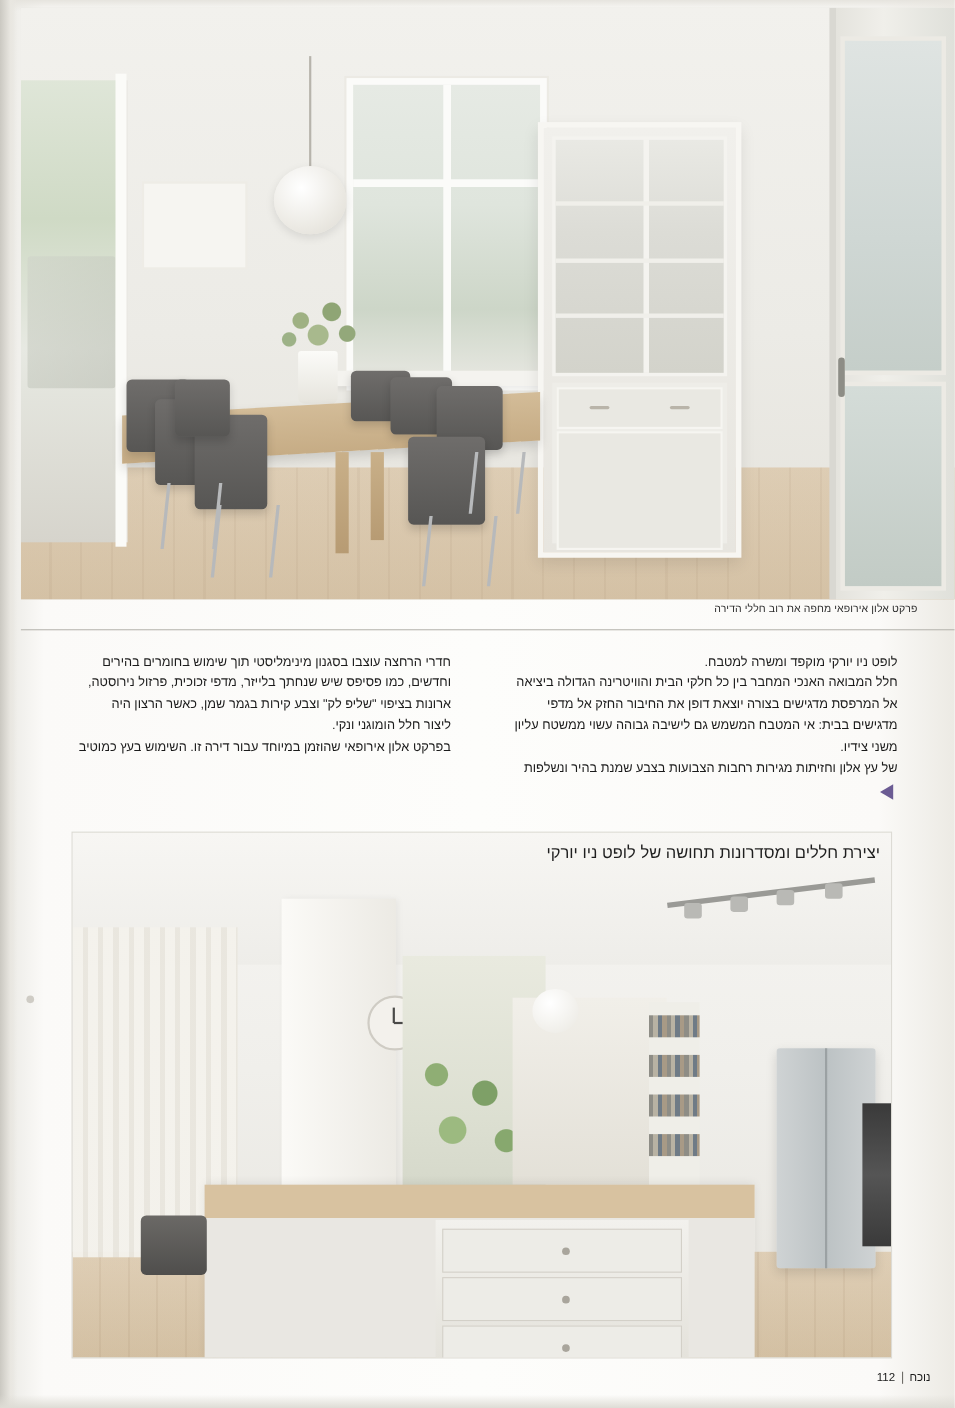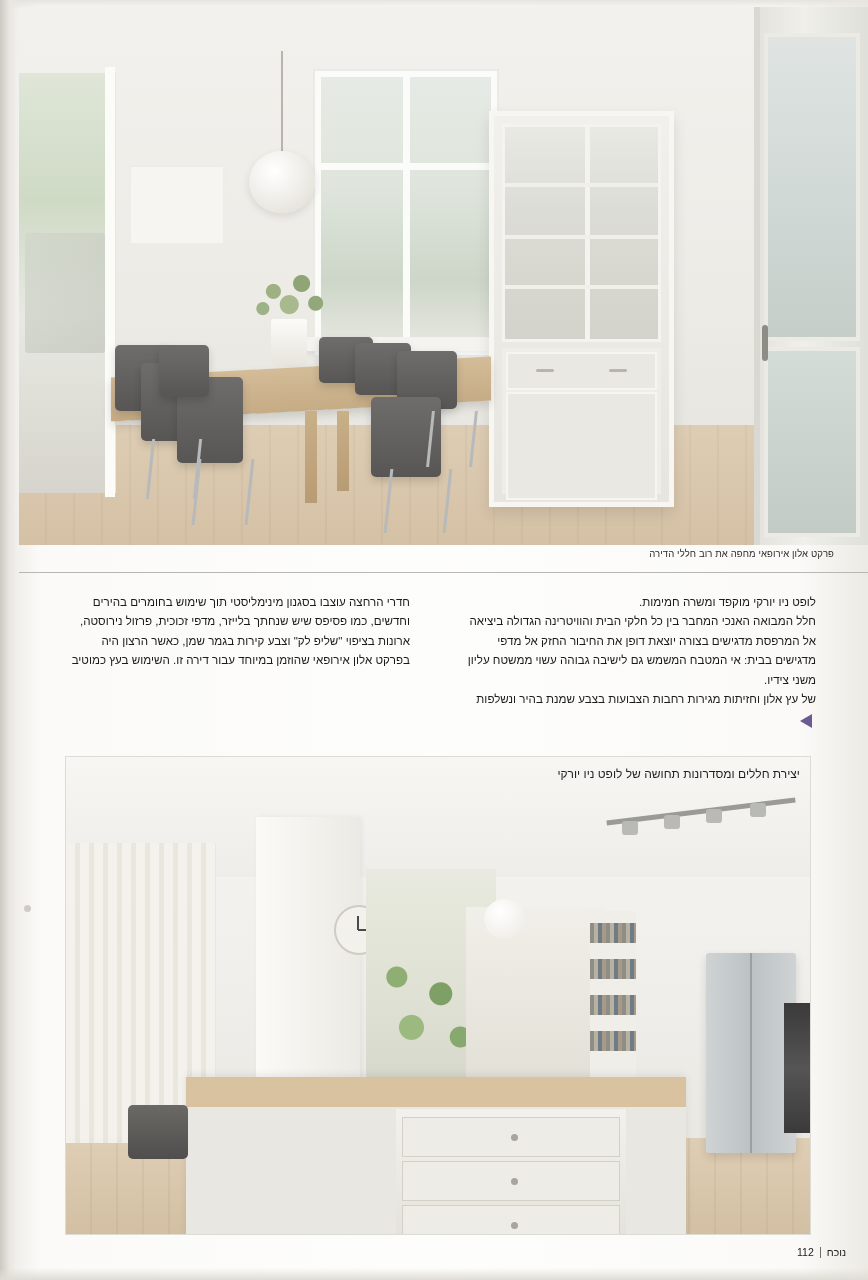--- a/index.html
+++ b/index.html
@@ -378,21 +378,21 @@
   }
   .pb-floor {
     position:absolute; left:0; right:0; bottom:0; height:96px;
     background:repeating-linear-gradient(to right, rgba(184,154,114,.10) 0 24px, rgba(162,132,96,.18) 24px 26px),
                linear-gradient(to bottom,#e3d4bd,#d6c4a8);
   }
   .caption-bottom {
     position:absolute;
     right:10px;
     top:10px;
-    font-size:12px;
+    font-size:15px;
     color:#1f1f1f;
     white-space:nowrap;
   }
 
   
   .footer {
     position:absolute;
     right:22px;
     bottom:22px;
     display:flex;
@@ -482,24 +482,25 @@
 
   <div class="caption-top" style="position:absolute; right:34px; top:548px;">פרקט אלון אירופאי מחפה את רוב חללי הדירה</div>
 
   <div class="rule"></div>
 
   <div class="textblock">
     <div class="col">
       <p>חדרי הרחצה עוצבו בסגנון מינימליסטי תוך שימוש בחומרים בהירים</p>
       <p>וחדשים, כמו פסיפס שיש שנחתך בלייזר, מדפי זכוכית,  פרזול נירוסטה,</p>
       <p>ארונות בציפוי "שליפ לק" וצבע קירות בגמר שמן, כאשר הרצון היה</p>
+      <p>ליצור חלל הומוגני ונקי.</p>
       <p>בפרקט אלון אירופאי שהוזמן במיוחד עבור דירה זו. השימוש בעץ כמוטיב</p>
     </div>
     <div class="col">
-      <p>לופט ניו יורקי מוקפד ומשרה חמימות.</p>
+      <p>לופט ניו יורקי מוקפד ומשרה למטבח.</p>
       <p>חלל המבואה האנכי המחבר בין כל חלקי הבית והוויטרינה הגדולה ביציאה</p>
       <p>אל המרפסת מדגישים בצורה יוצאת דופן את החיבור החזק אל מדפי</p>
       <p>מדגישים בבית: אי המטבח המשמש גם לישיבה גבוהה עשוי ממשטח עליון</p>
       <p>משני צידיו.</p>
       <p>של עץ אלון וחזיתות מגירות רחבות הצבועות בצבע שמנת בהיר ונשלפות</p>
       <div class="arrow-line">
         <span class="arrow"></span>
       </div>
     </div>
   </div>

